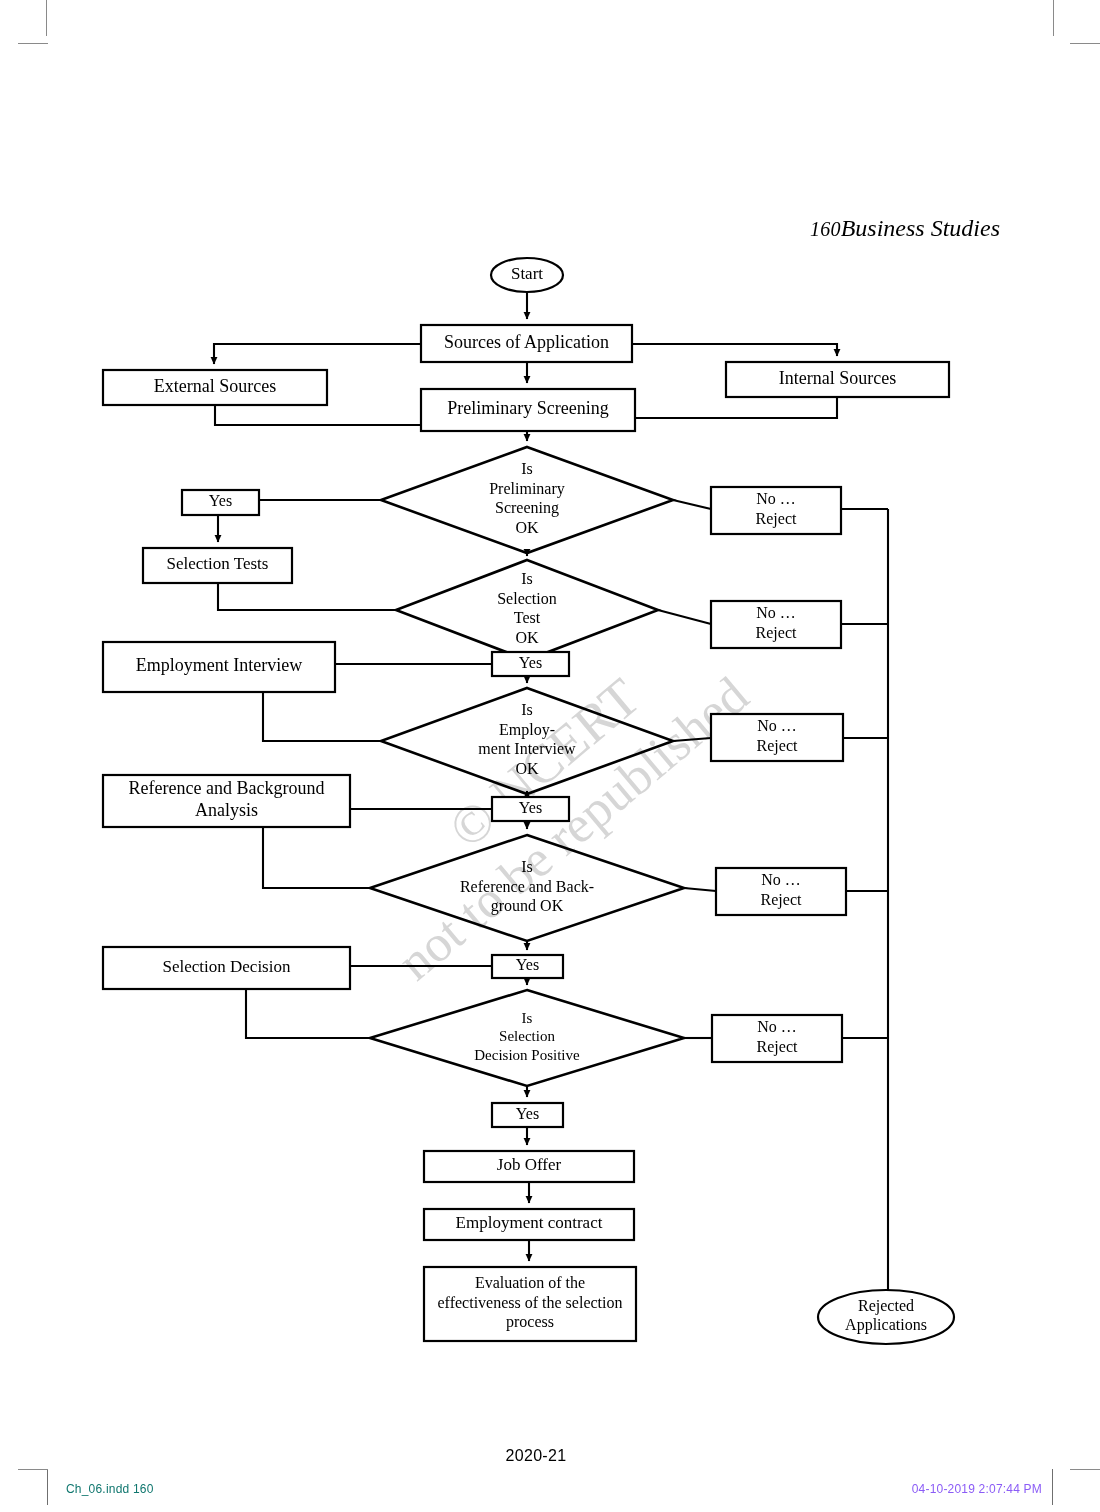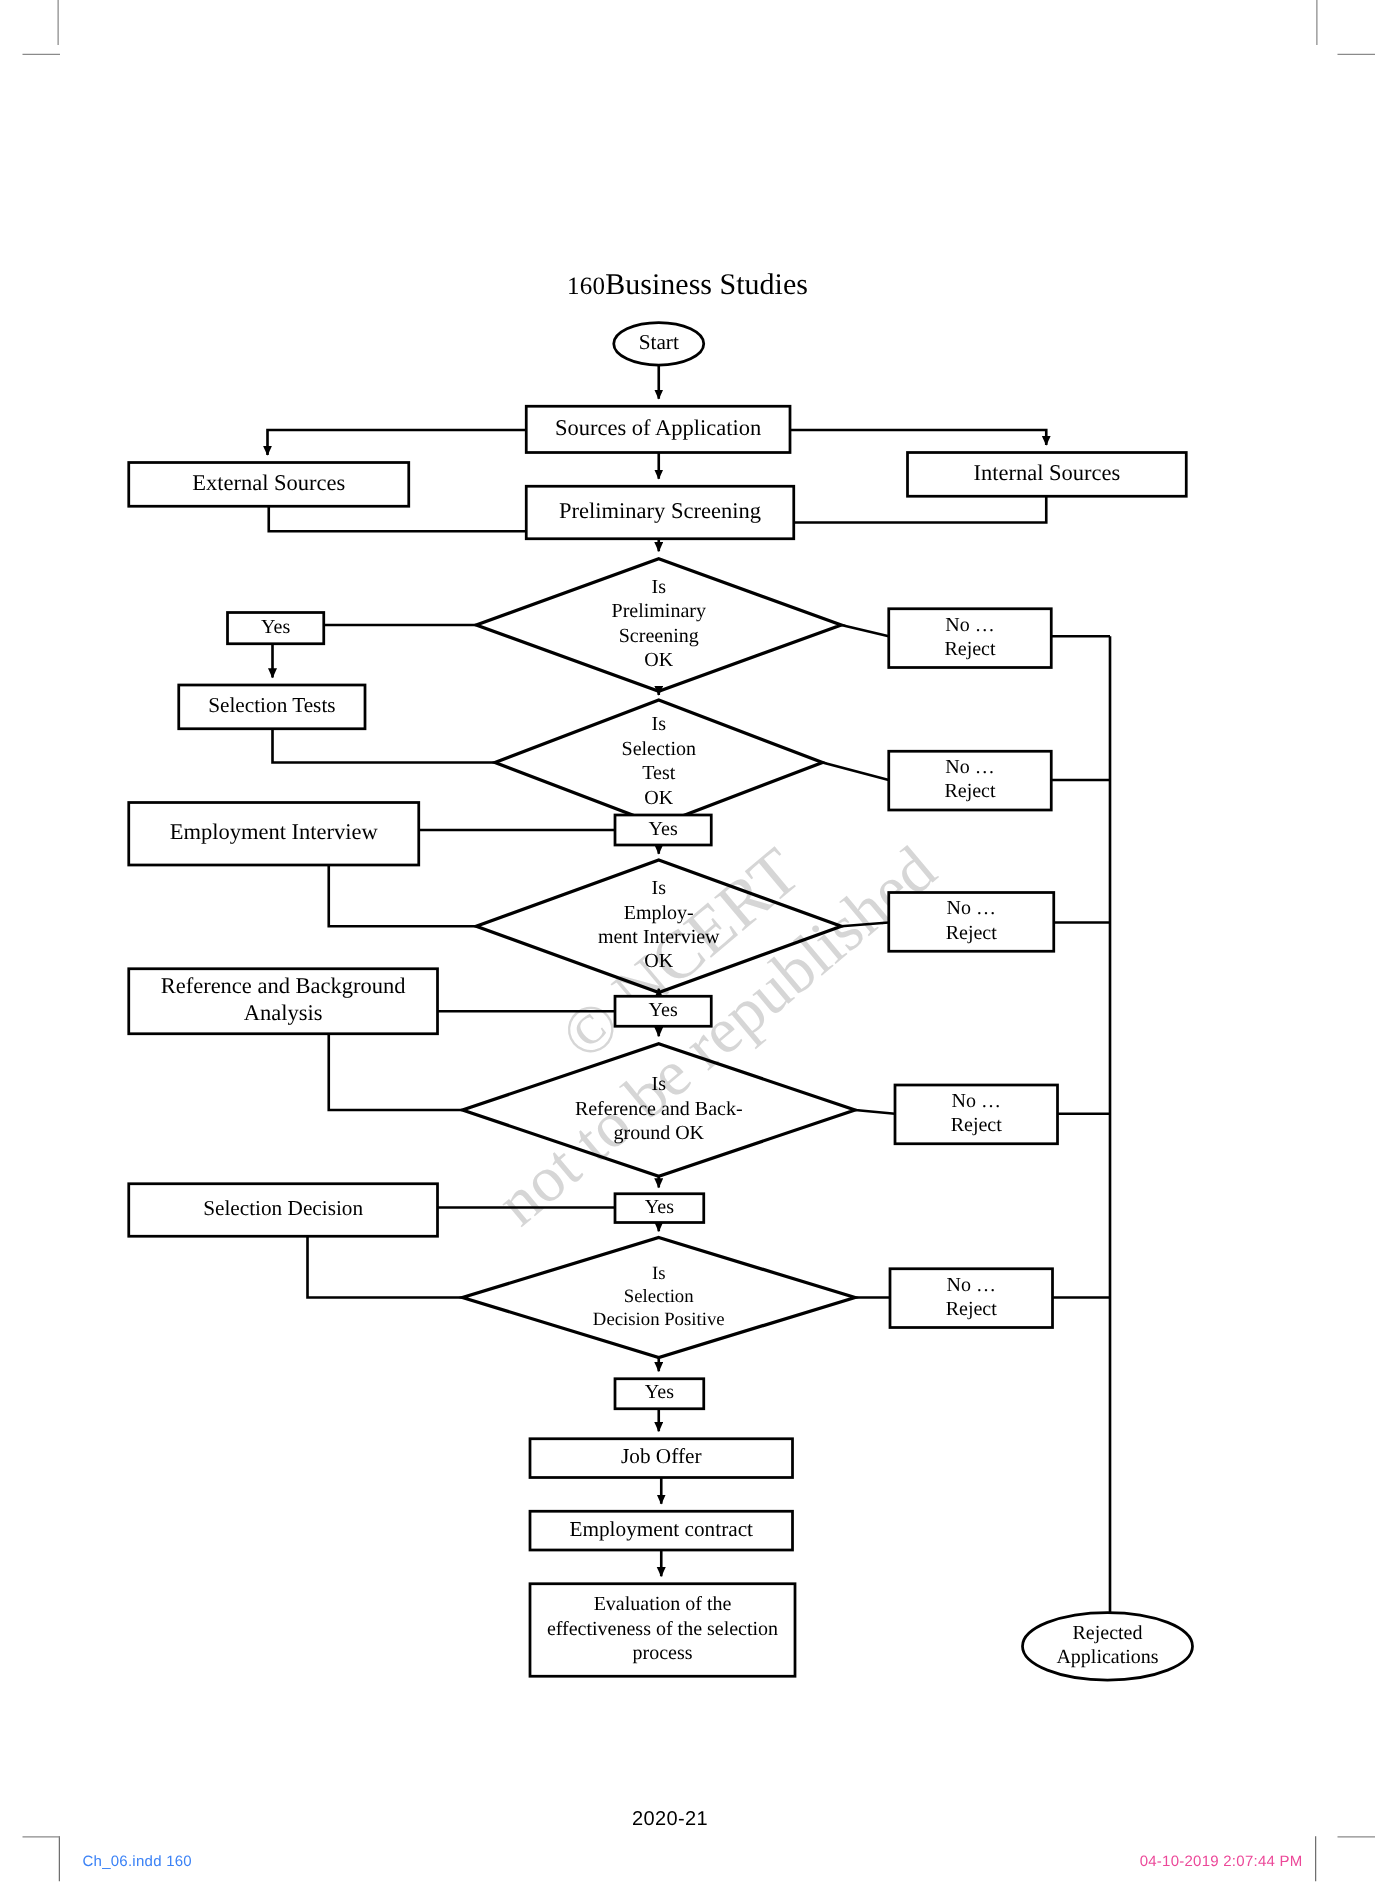--- a/index.html
+++ b/index.html
@@ -25,23 +25,24 @@
   .crop.h { height: 1px; width: 30px; }
 
   
   .page-header {
     position: absolute;
     top: 215px;
     left: 100px;
     right: 100px;
     height: 30px;
     display: flex;
-    justify-content: center;
+    justify-content: flex-end;
     align-items: baseline;
     font-size: 21px;
+    font-style: italic;
   }
   .page-header .pageno { font-size: 20px; letter-spacing: 0.2px; }
   .page-header .booktitle { font-size: 24px; }
 
   
   .year-line {
     position: absolute;
     top: 1447px;
     left: 0;
     width: 1072px;
@@ -65,30 +66,30 @@
     width: 1px;
     height: 36px;
     background: #6f6f6f;
   }
   .footer-left {
     position: absolute;
     left: 66px;
     top: 1482px;
     font-size: 12px;
     font-family: "Liberation Sans", sans-serif;
-    color: #3b82f6;
+    color: #0f766e;
     letter-spacing: 0.2px;
   }
   .footer-right {
     position: absolute;
     right: 58px;
     top: 1482px;
     font-size: 12px;
     font-family: "Liberation Sans", sans-serif;
-    color: #ec4899;
+    color: #8b5cf6;
     letter-spacing: 0.2px;
   }
 
   
   #flow-svg {
     position: absolute;
     left: 0;
     top: 0;
     width: 1100px;
     height: 1420px;

